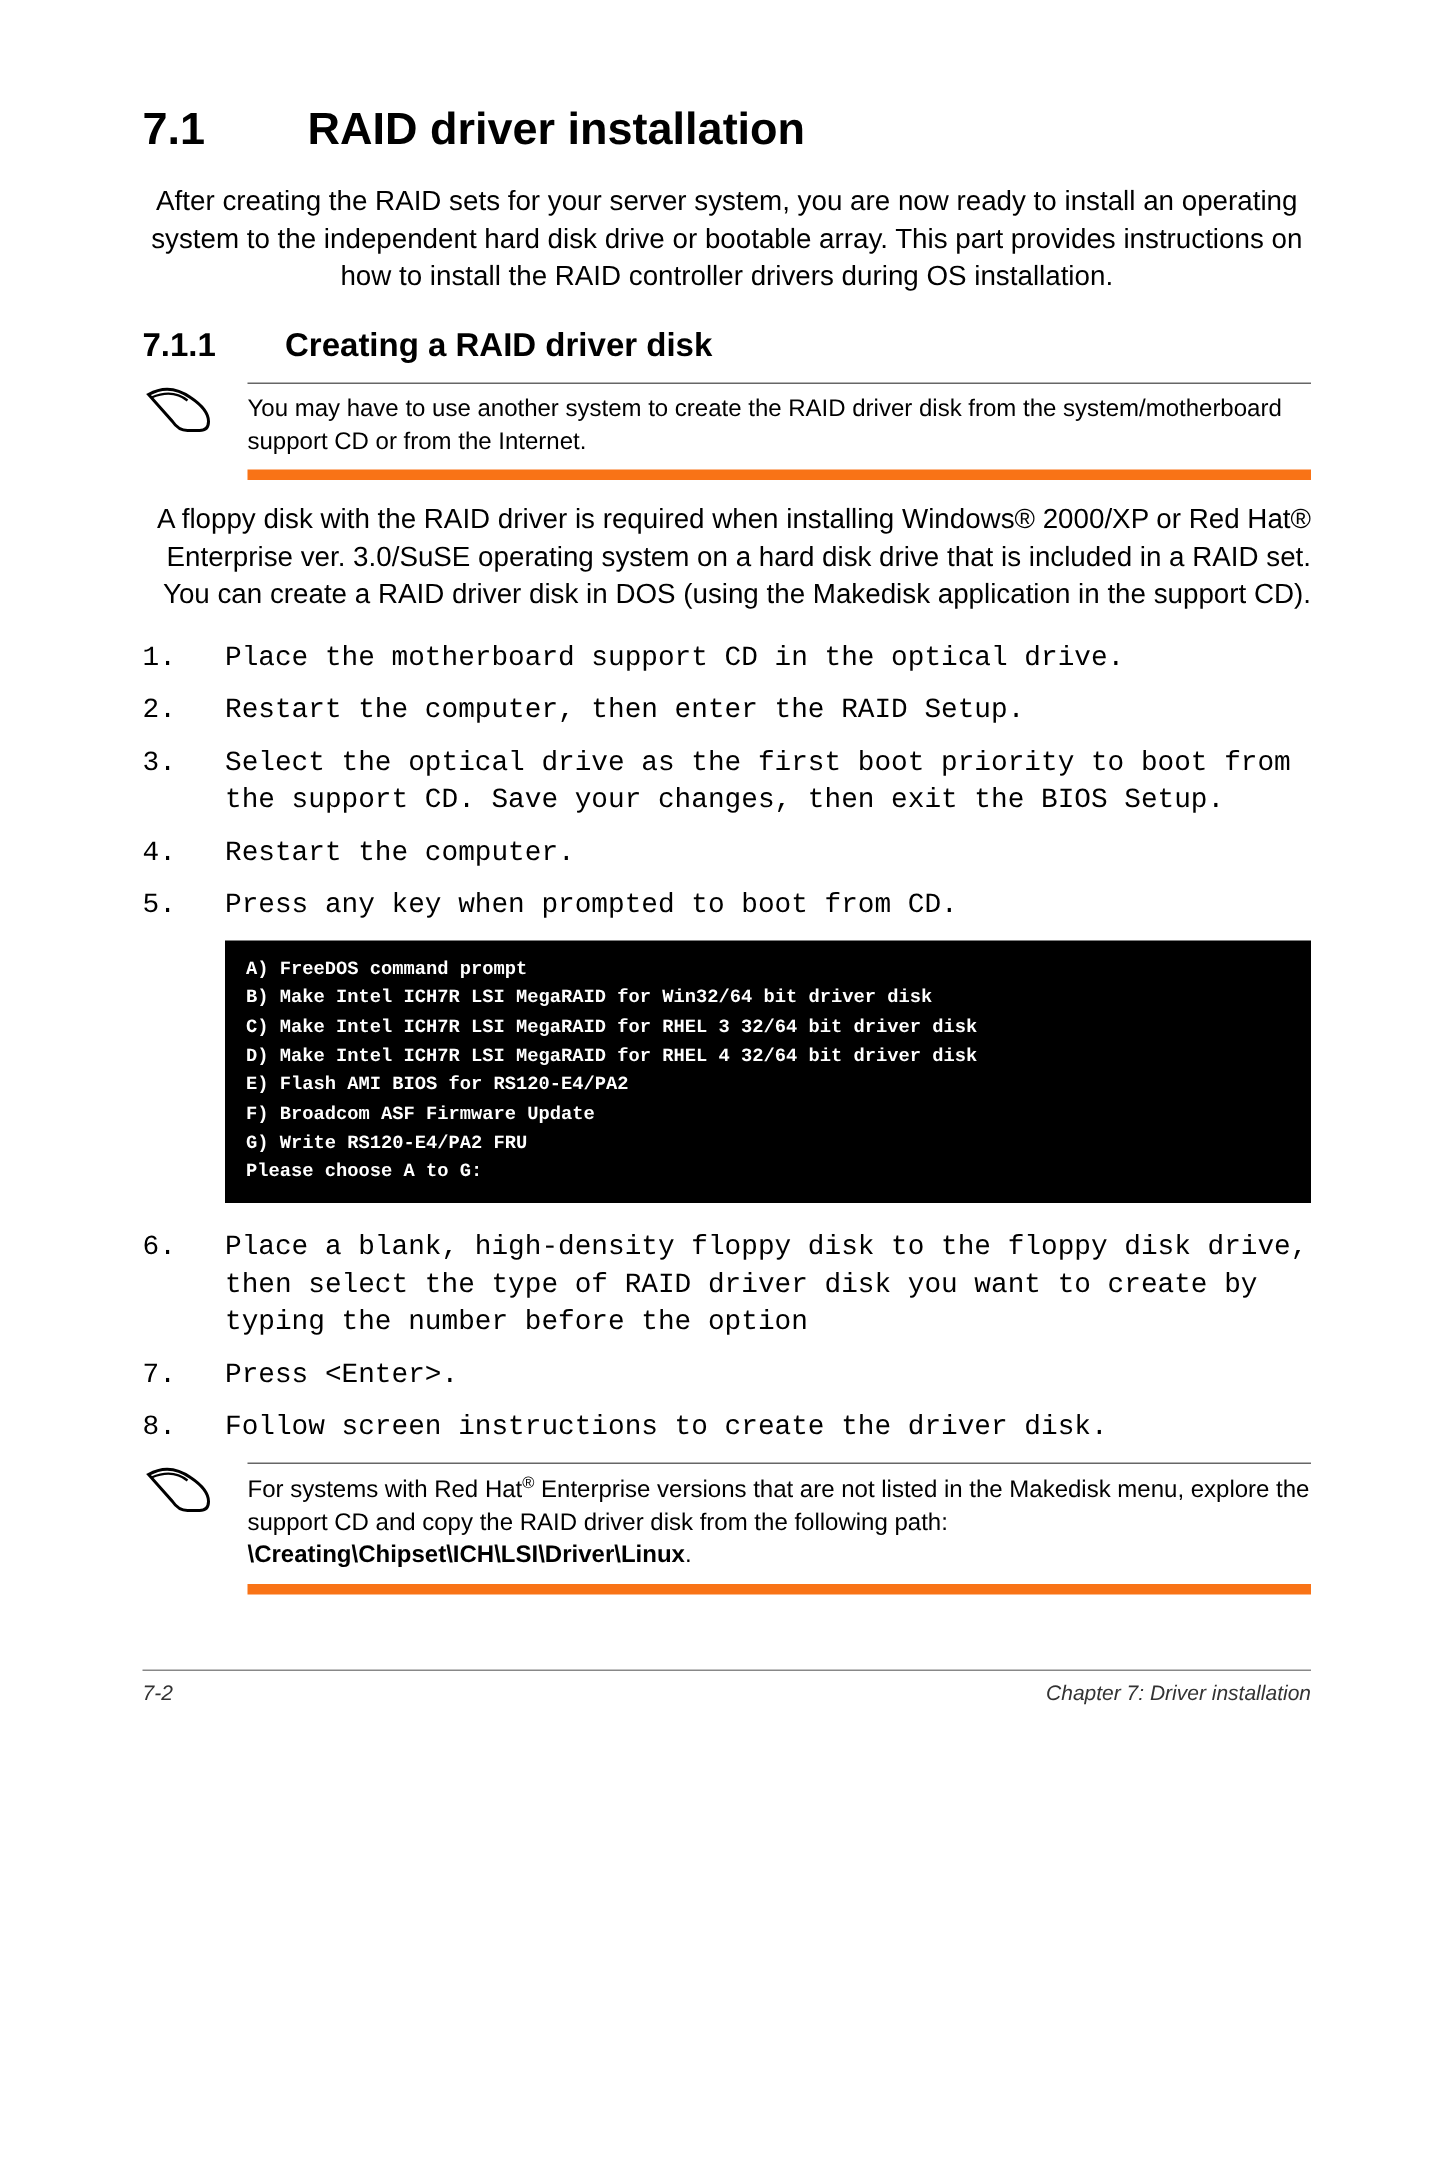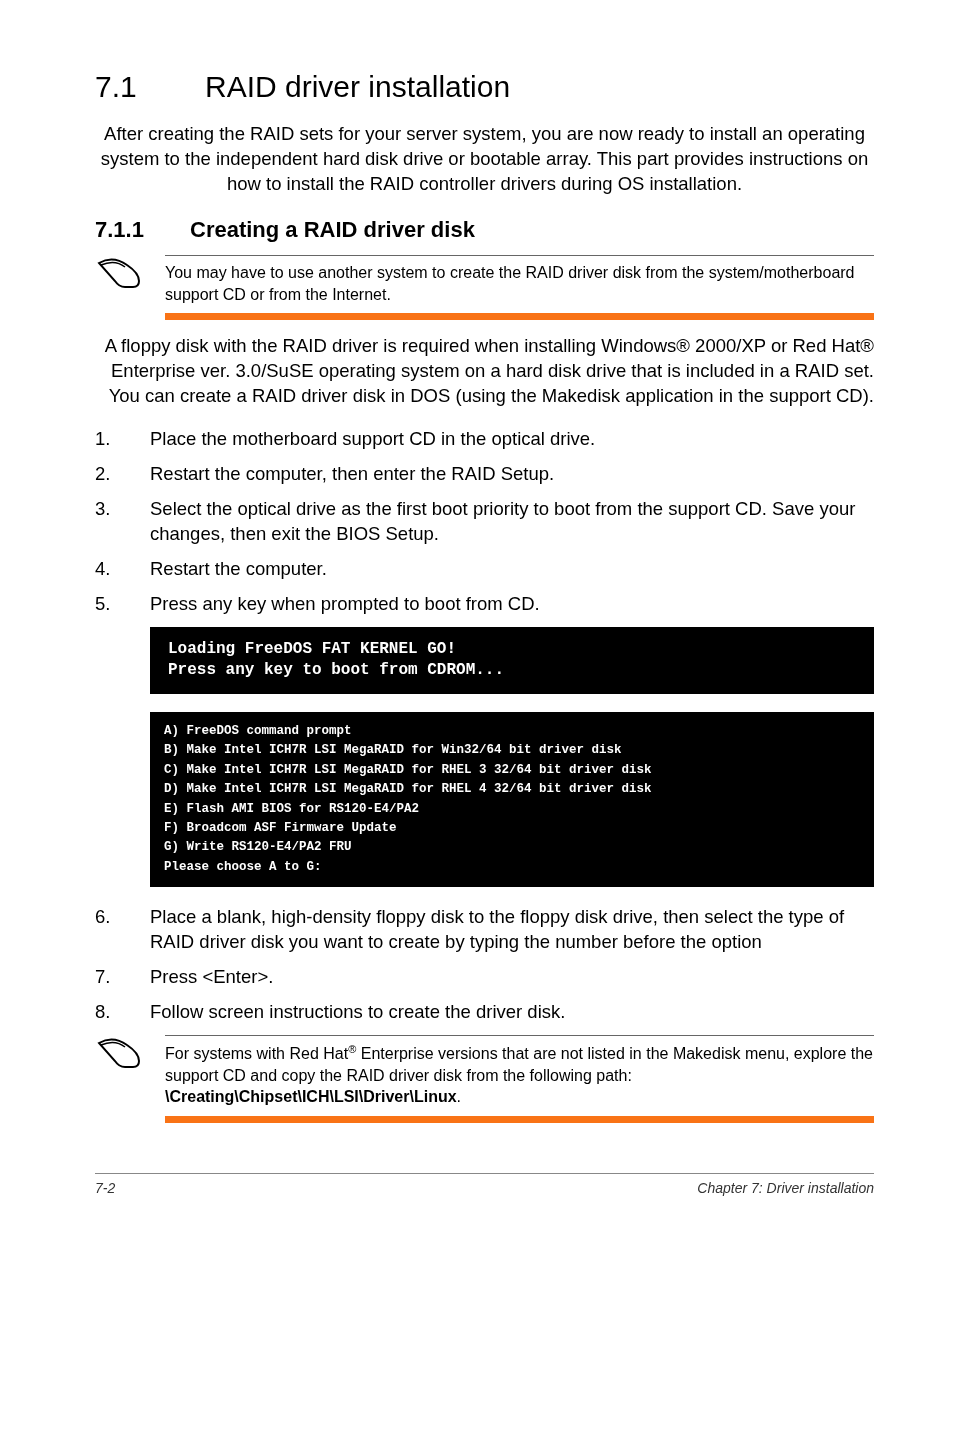--- a/index.html
+++ b/index.html
@@ -10,21 +10,21 @@
     font-family: Arial, Helvetica, sans-serif;
     color: #000;
   }
   .page {
     padding: 70px 80px 40px 95px;
     box-sizing: border-box;
     width: 954px;
   }
   h1.section-title {
     font-size: 30px;
-    font-weight: normal;
+    font-weight: bold;
     margin: 0 0 18px 0;
   }
   h1.section-title .num {
     display: inline-block;
     width: 110px;
   }
   p.body {
     font-size: 18.5px;
     line-height: 1.35;
     margin: 0 0 20px 0;
@@ -65,20 +65,21 @@
     font-size: 18.5px;
     line-height: 1.35;
     margin: 0 0 18px 0;
     text-align: right;
   }
   ol.steps {
     list-style: none;
     padding: 0;
     margin: 0 0 8px 0;
     counter-reset: step;
+    font-family: Liberation Mono, monospace;
   }
   ol.steps > li {
     font-size: 18.5px;
     line-height: 1.35;
     margin: 0 0 10px 0;
     padding-left: 55px;
     position: relative;
   }
   ol.steps > li::before {
     counter-increment: step;
@@ -149,22 +150,20 @@
   <p class="lead">A floppy disk with the RAID driver is required when installing Windows® 2000/XP or Red Hat® Enterprise ver. 3.0/SuSE operating system on a hard disk drive that is included in a RAID set. You can create a RAID driver disk in DOS (using the Makedisk application in the support CD).</p>
 
   <ol class="steps">
     <li>Place the motherboard support CD in the optical drive.</li>
     <li>Restart the computer, then enter the RAID Setup.</li>
     <li>Select the optical drive as the first boot priority to boot from the support CD. Save your changes, then exit the BIOS Setup.</li>
     <li>Restart the computer.</li>
     <li>Press any key when prompted to boot from CD.</li>
   </ol>
 
-  <div class="terminal">Loading FreeDOS FAT KERNEL GO!
-Press any key to boot from CDROM...</div>
 
 
   <div class="terminal small">A) FreeDOS command prompt
 B) Make Intel ICH7R LSI MegaRAID for Win32/64 bit driver disk
 C) Make Intel ICH7R LSI MegaRAID for RHEL 3 32/64 bit driver disk
 D) Make Intel ICH7R LSI MegaRAID for RHEL 4 32/64 bit driver disk
 E) Flash AMI BIOS for RS120-E4/PA2
 F) Broadcom ASF Firmware Update
 G) Write RS120-E4/PA2 FRU
 Please choose A to G:</div>

